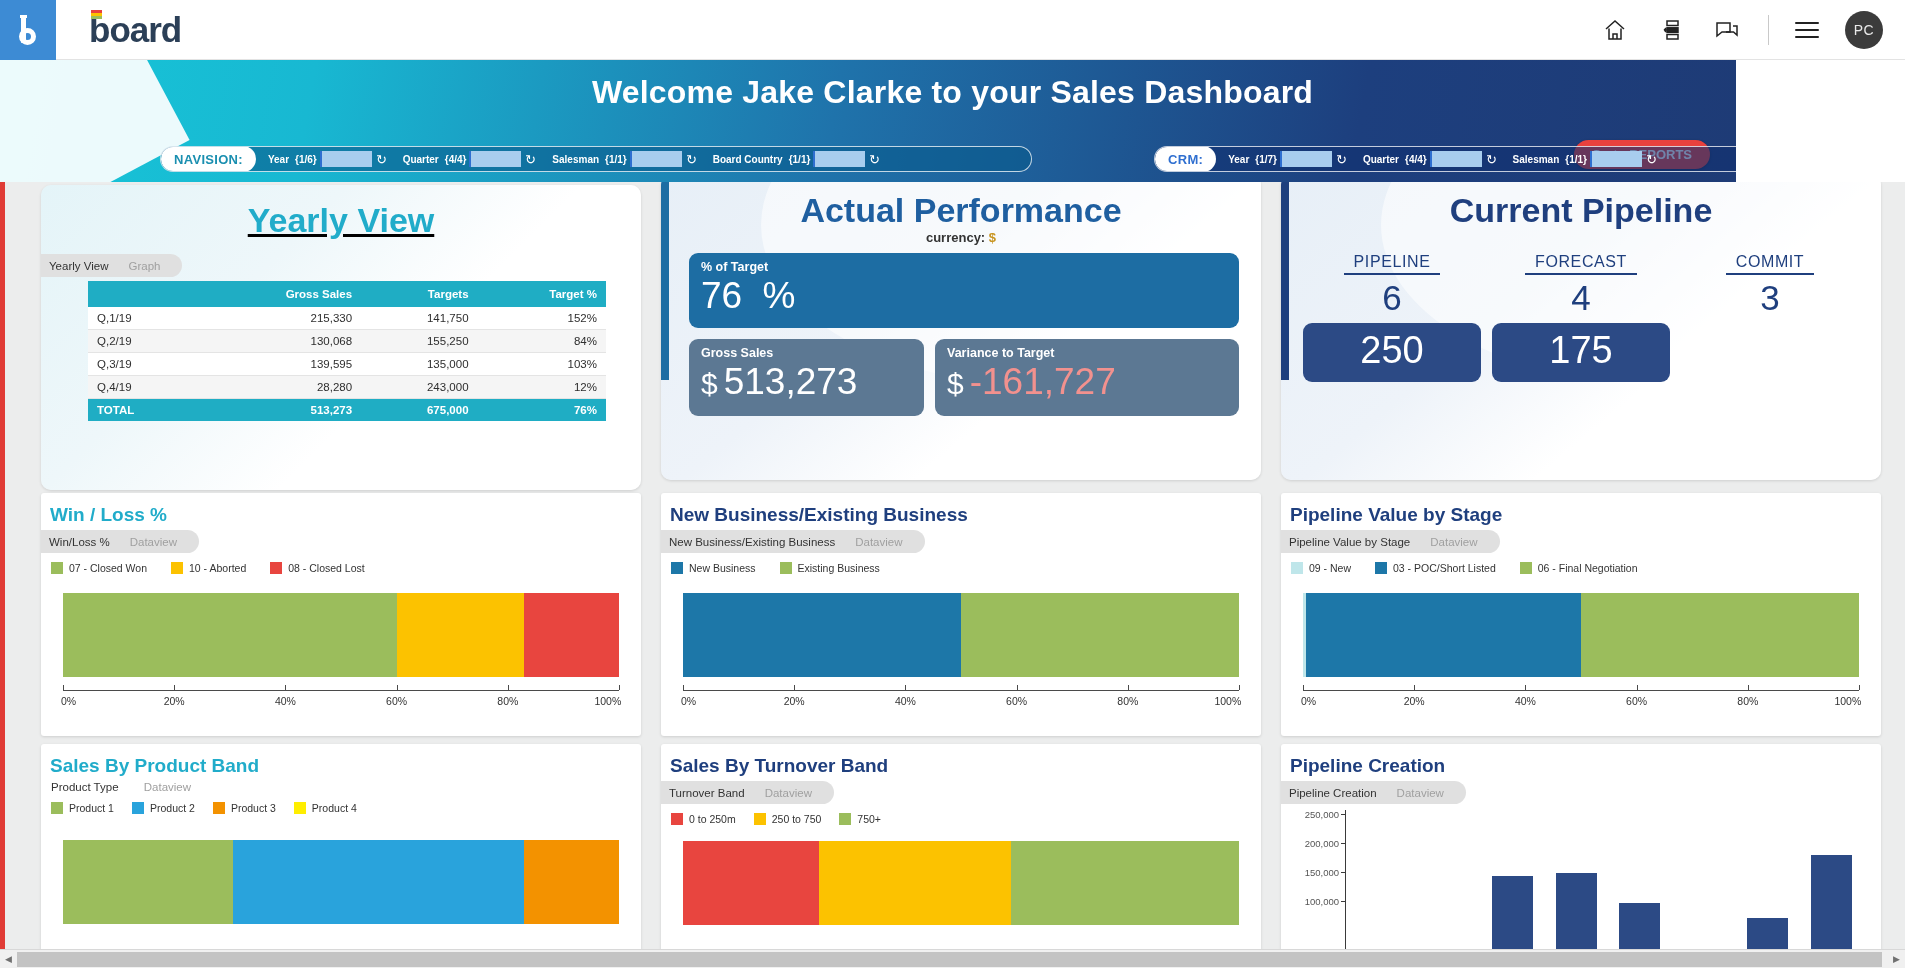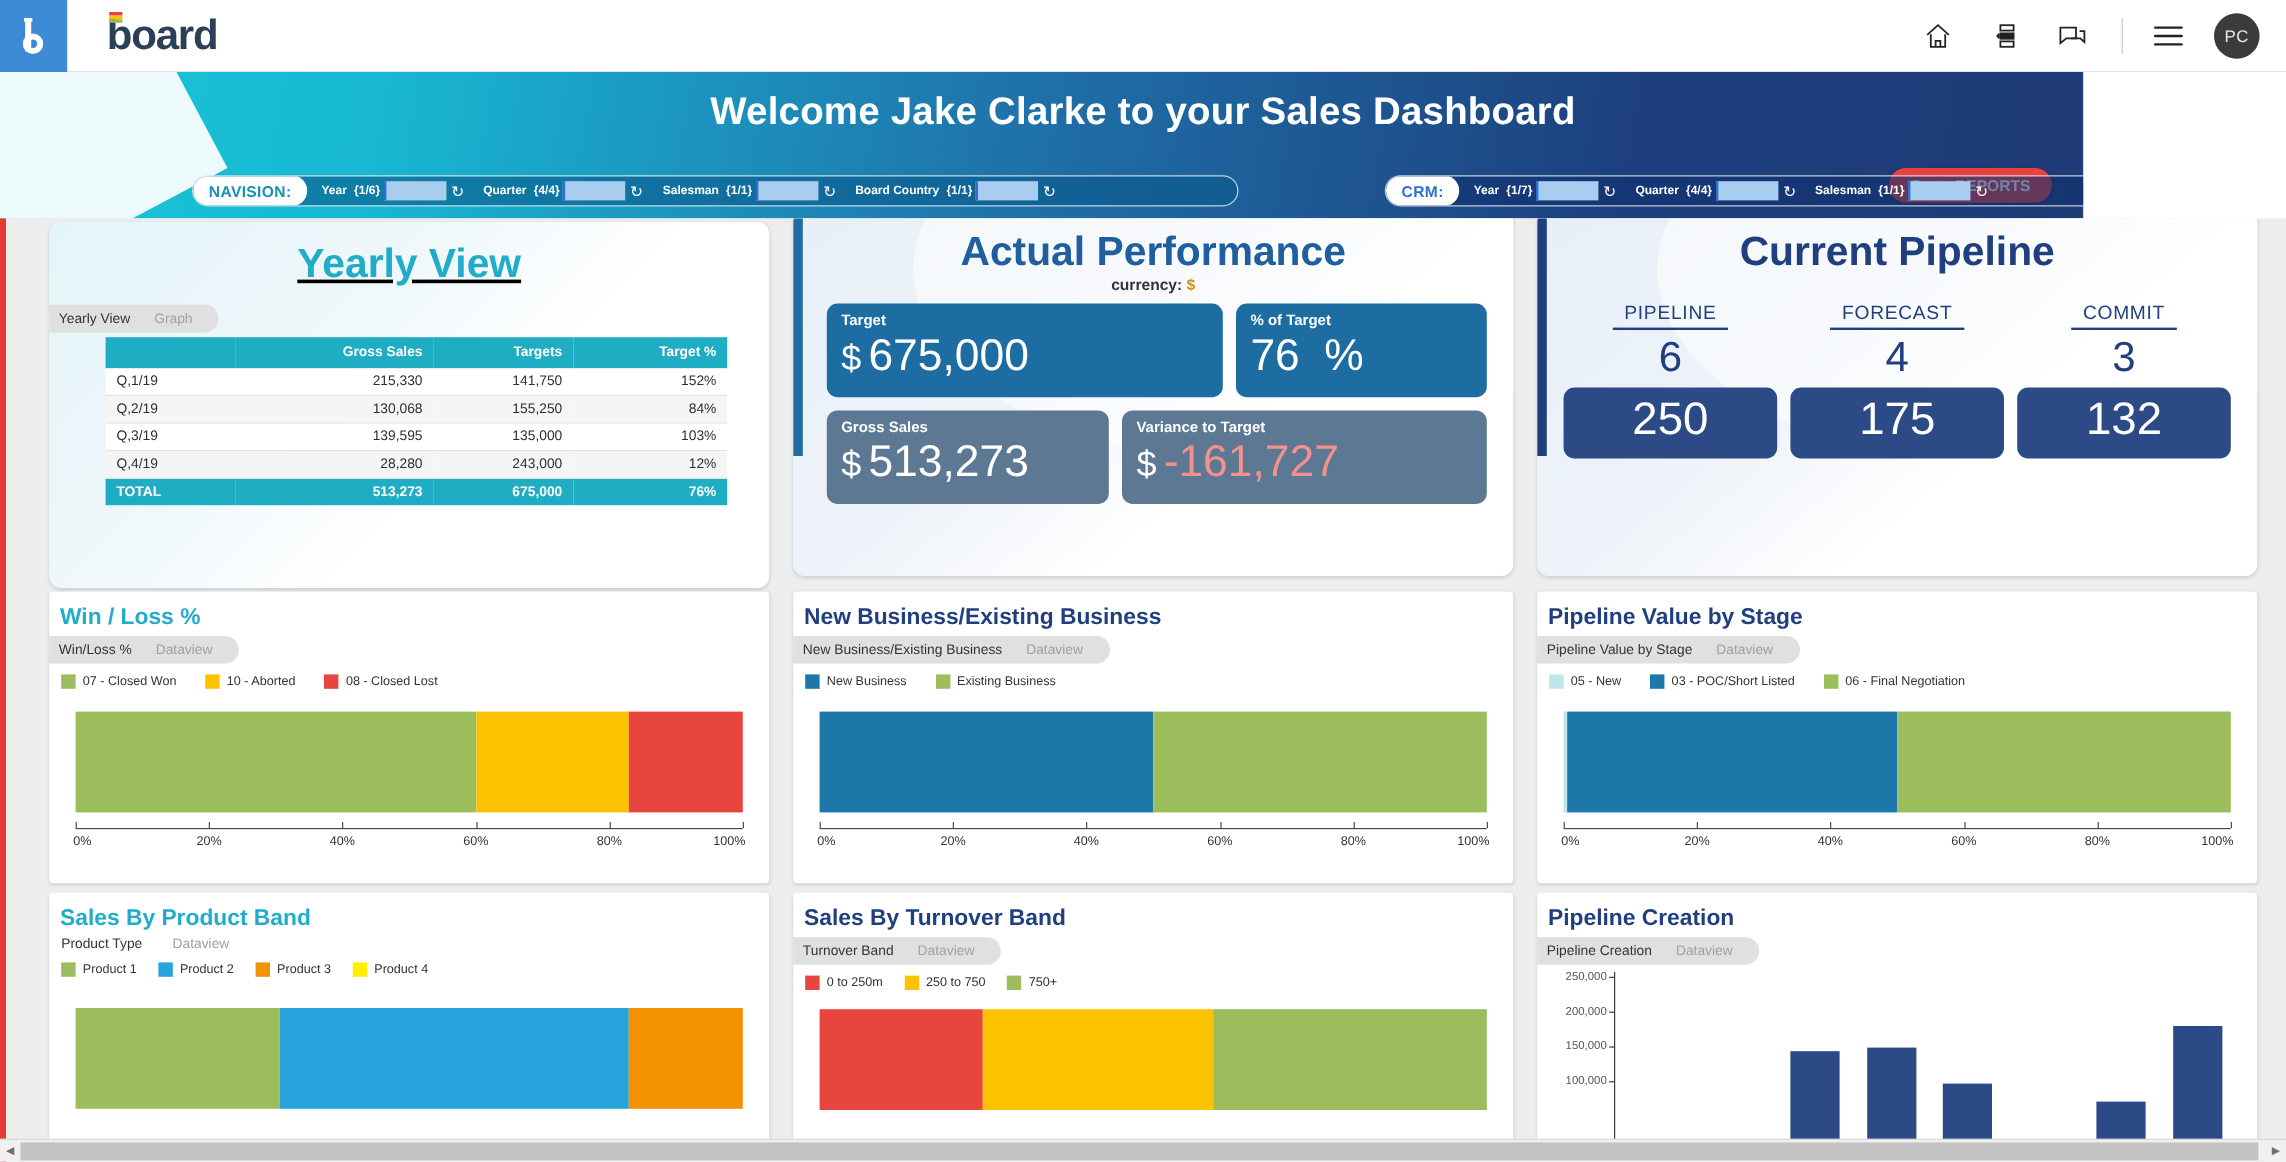--- a/index.html
+++ b/index.html
@@ -430,26 +430,20 @@
       <div class="hero-accent"></div>
       <div class="hero-swoosh"></div>
       <div class="hero-title t-blue">Actual Performance</div>
       <div class="hero-sub">
         <span>currency:</span>
         <span class="cur">$</span>
       </div>
 
       <div class="kpis">
         <div class="kpi-row">
-          <div class="kpi k-target">
-            <div class="lab">Target</div>
-            <div class="val">
-              <span class="sym">$</span><span class="num">675,000</span>
-            </div>
-          </div>
           <div class="kpi k-pct">
             <div class="lab">% of Target</div>
             <div class="val">
               <span class="num">76</span>
               <span style="padding-left:10px">%</span>
             </div>
           </div>
         </div>
         <div class="kpi-row">
           <div class="kpi k-gross">
@@ -480,21 +474,20 @@
           <div class="pipe-tile">250</div>
         </div>
         <div class="pipe-col">
           <div class="pipe-head">FORECAST</div>
           <div class="pipe-num">4</div>
           <div class="pipe-tile">175</div>
         </div>
         <div class="pipe-col">
           <div class="pipe-head">COMMIT</div>
           <div class="pipe-num">3</div>
-          <div class="pipe-tile">132</div>
         </div>
       </div>
     </div>
   </div>
 
   <div class="row2">
 
     <div class="card chart-card cc1">
       <div class="chart-title t-cyan">Win / Loss %</div>
       <div class="tabpill">
@@ -582,21 +575,21 @@
 
     <div class="card chart-card cc3">
       <div class="chart-title t-navy">Pipeline Value by Stage</div>
       <div class="tabpill">
         <span class="on">Pipeline Value by Stage</span>
         <span class="off">Dataview</span>
       </div>
       <div class="legend">
         <span class="li">
             <i class="sw" style="background:#bfe6ea"></i>
-            <span>05 - New</span>
+            <span>09 - New</span>
           </span>
         <span class="li">
             <i class="sw" style="background:#1d77a8"></i>
             <span>03 - POC/Short Listed</span>
           </span>
         <span class="li">
             <i class="sw" style="background:#9bbd5c"></i>
             <span>06 - Final Negotiation</span>
           </span>
       </div>

